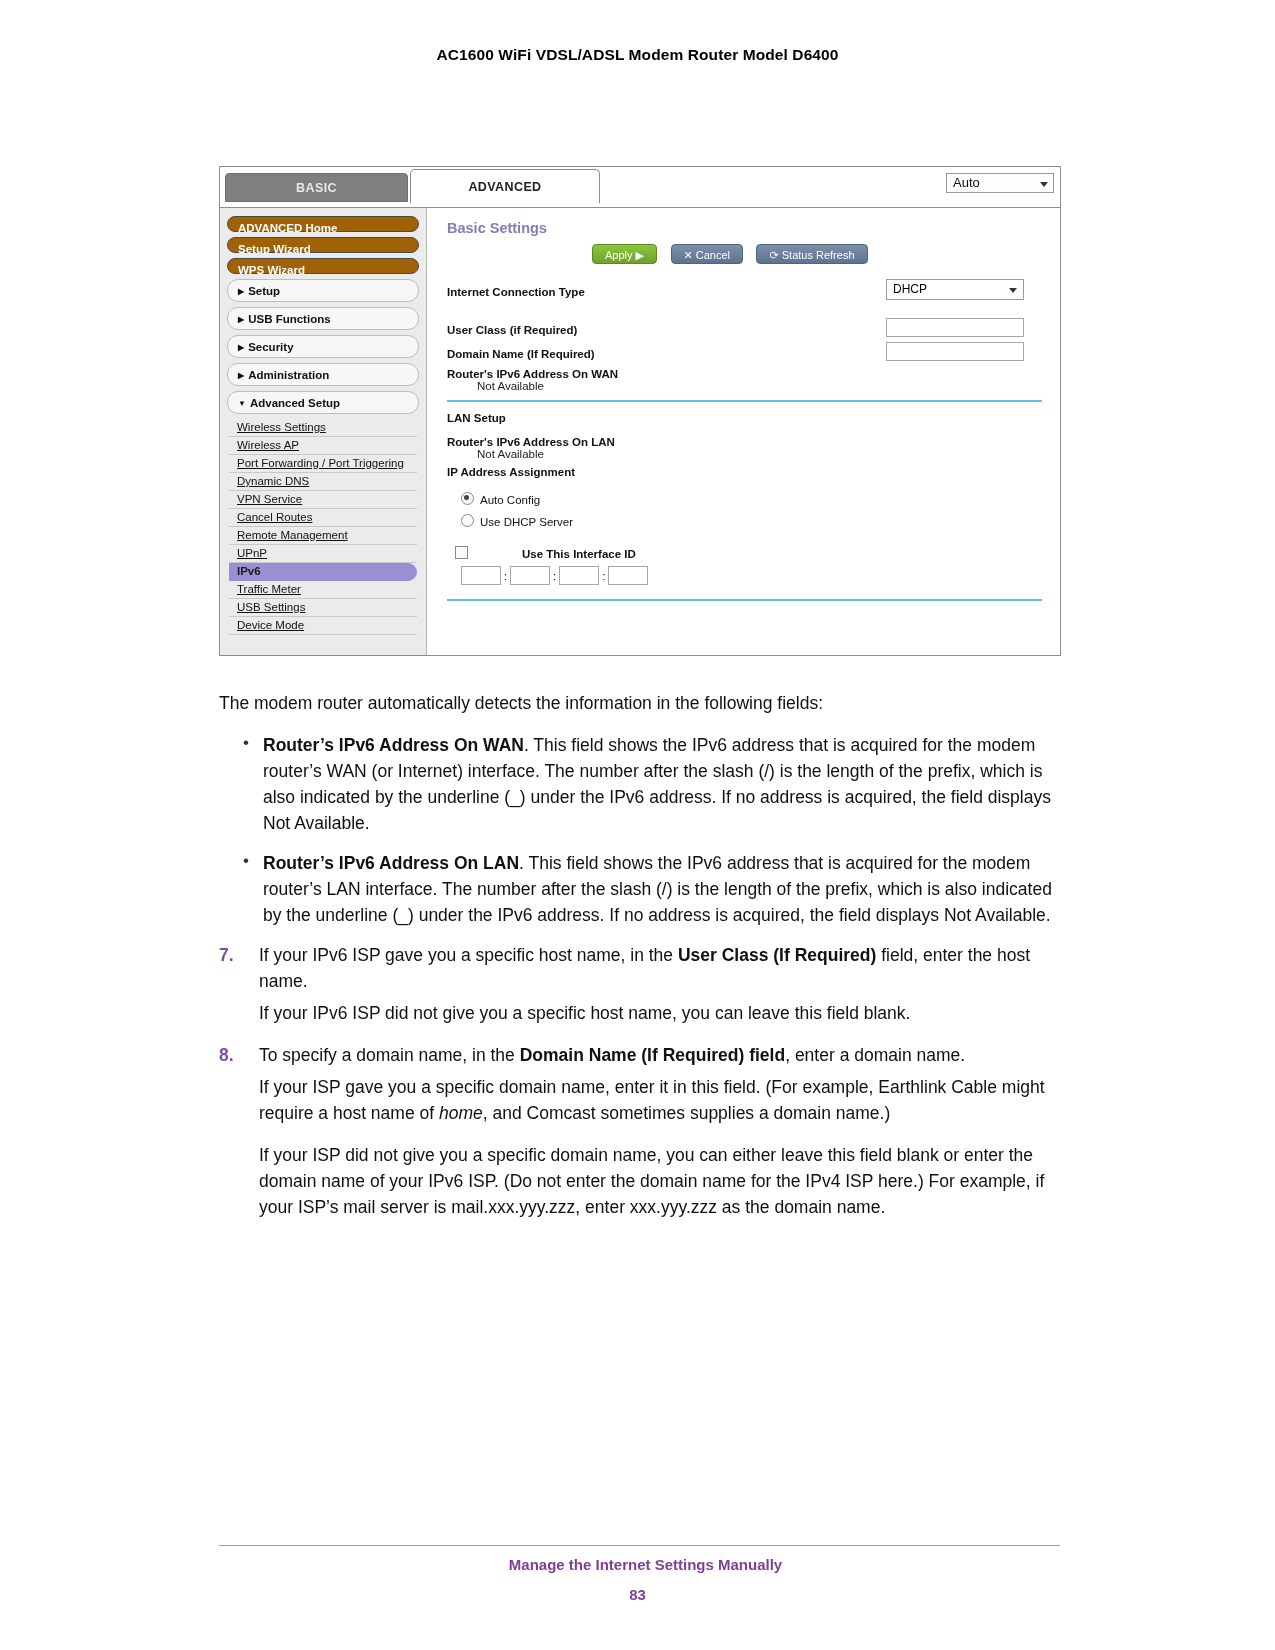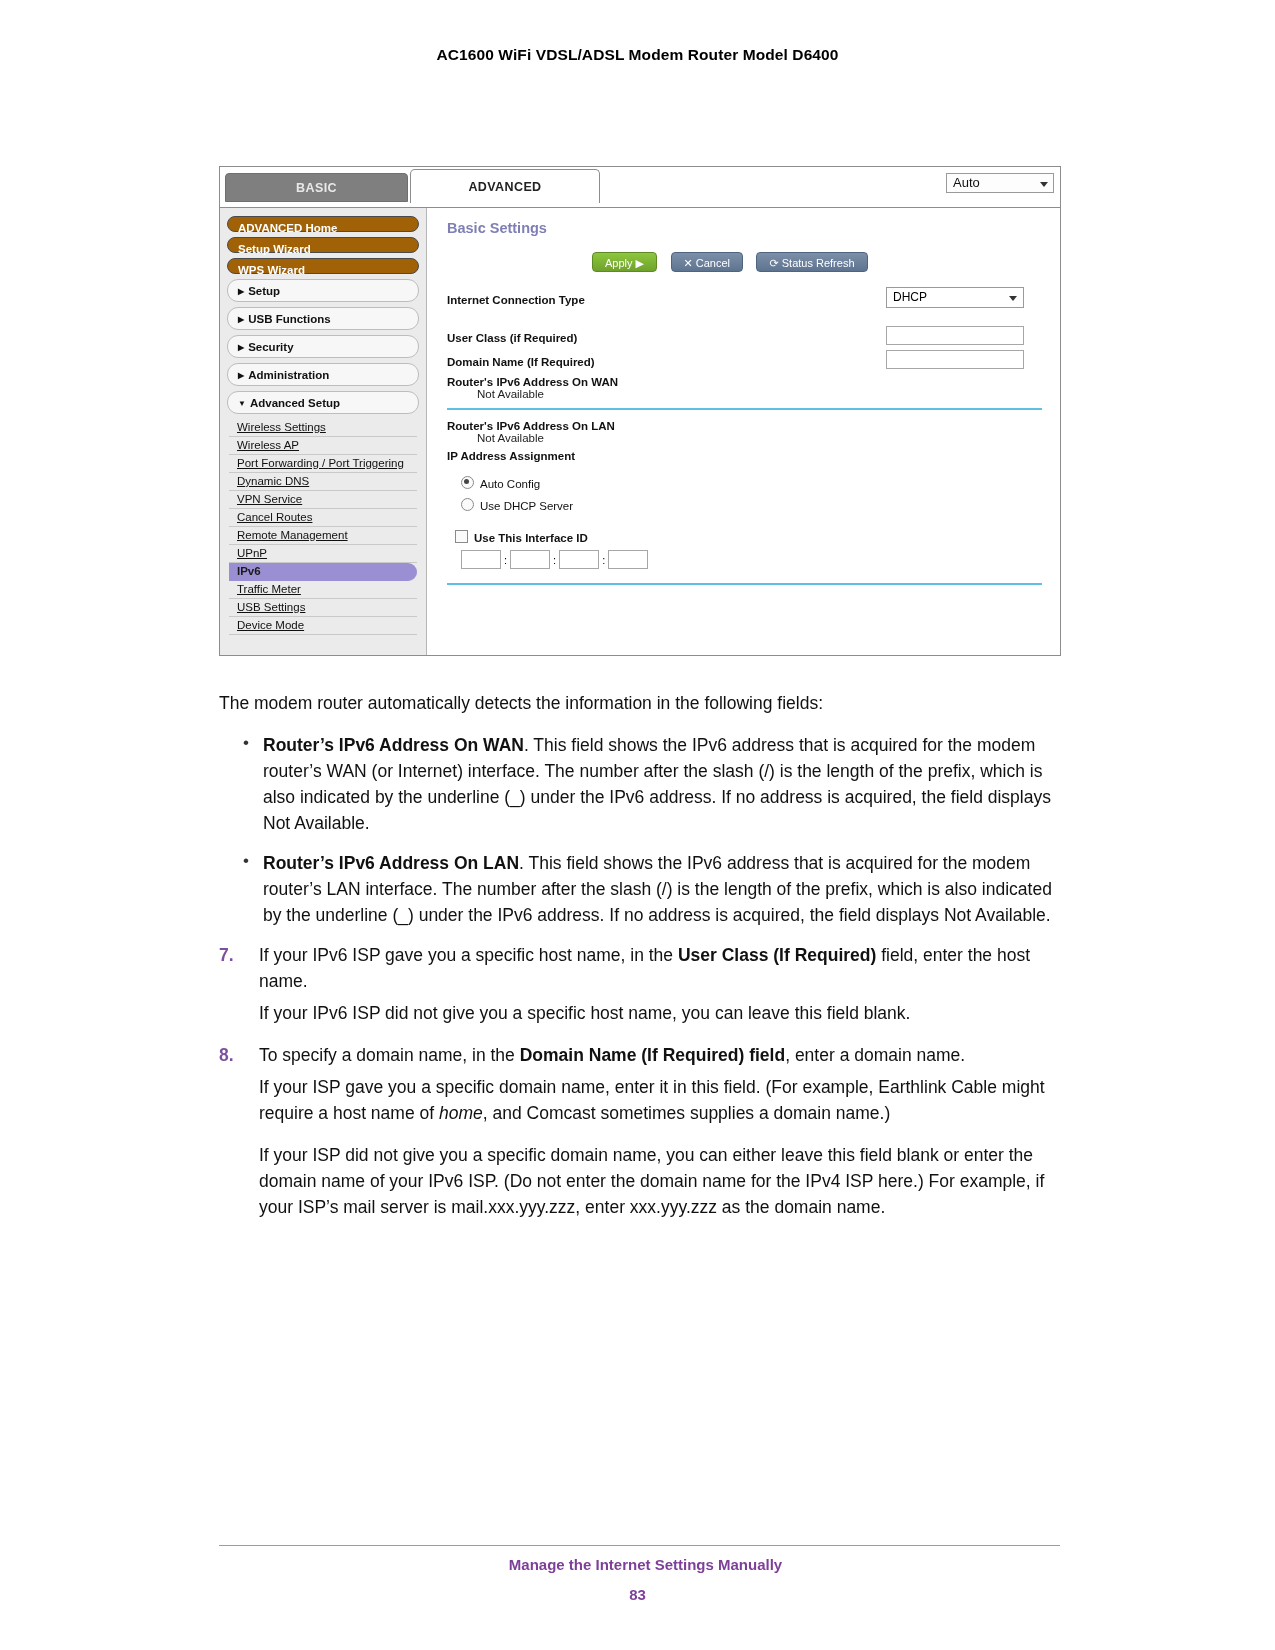--- a/index.html
+++ b/index.html
@@ -181,21 +181,21 @@
     left: 207px; top: 0;
     right: 0; bottom: 0;
     background: #ffffff;
     padding: 12px 18px 0 20px;
     box-sizing: border-box;
   }
   .panel-title {
     font-size: 14.5px;
     font-weight: bold;
     color: #7f7fb5;
-    margin-bottom: 16px;
+    margin-bottom: 8px;
   }
   .btnrow {
     position: relative;
     height: 24px;
     margin: 0 0 14px 145px;
   }
   .btn {
     display: inline-block;
     height: 20px;
     line-height: 20px;
@@ -285,21 +285,21 @@
   .radio-label { font-size: 11.5px; color: #111; }
   .chk-row { margin: 14px 0 4px 8px; }
   .chk {
     display: inline-block;
     width: 11px; height: 11px;
     border: 1px solid #8a8a8a;
     background: #fafafa;
     vertical-align: -1px;
     margin-right: 6px;
   }
-  .chk-label { font-size: 11.5px; font-weight: bold; color: #111; }
+  .chk-label { font-size: 11.5px; font-weight: bold; color: #111; margin-left: 48px; }
   .iface-boxes { margin-left: 14px; margin-top: 4px; }
   .iface-boxes .ibox {
     display: inline-block;
     width: 38px; height: 17px;
     border: 1px solid #a7a7a7;
     background: #fff;
     margin-right: 3px;
     vertical-align: middle;
   }
   .iface-boxes .colon {
@@ -468,20 +468,23 @@
         </div>
 
         <div class="row">
           <div class="lbl">Router's IPv6 Address On WAN</div>
           <div class="val-note">Not Available</div>
         </div>
 
         <div class="divider"></div>
 
         <div class="row">
+          <div class="lbl">LAN Setup</div>
+        </div>
+        <div class="row">
           <div class="lbl">Router's IPv6 Address On LAN</div>
           <div class="val-note">Not Available</div>
         </div>
         <div class="row">
           <div class="lbl">IP Address Assignment</div>
         </div>
 
         <div class="radio-row">
           <span class="radio on"></span><span class="radio-label">Auto Config</span>
         </div>

